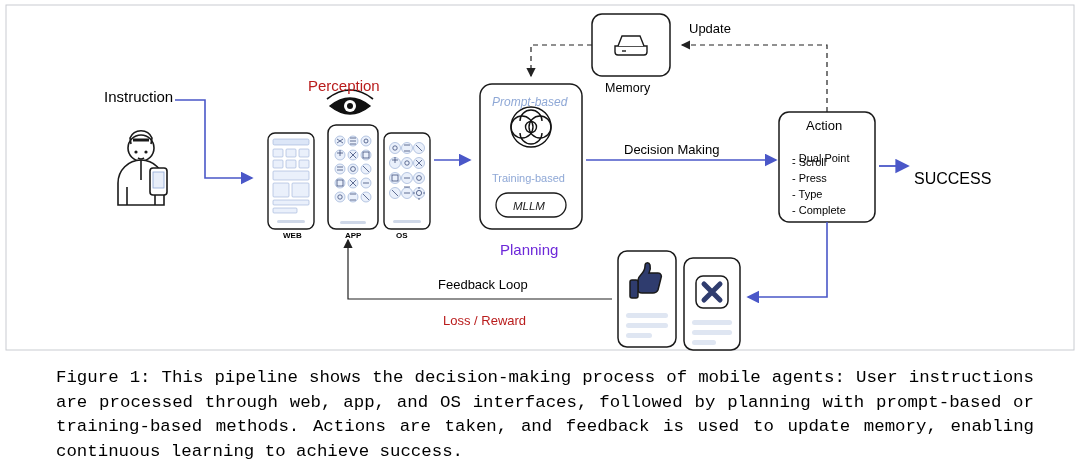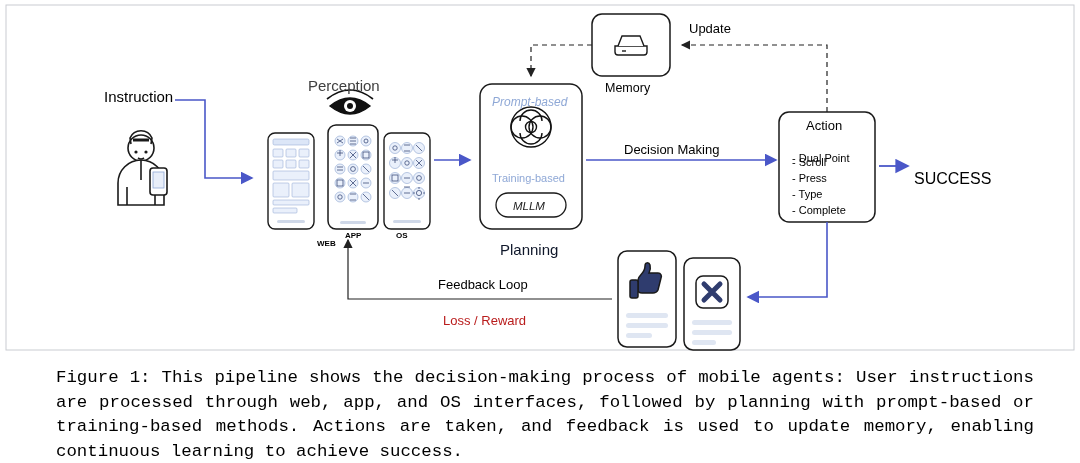--- a/index.html
+++ b/index.html
@@ -26,31 +26,31 @@
     left:56px;top:366px;width:978px;
     font-family:Liberation Mono, monospace;
     font-size:17.4px;
     line-height:1.42;
     color:#000;
     text-align:justify;
   }
 
   
   #instruction-label{left:104px;top:88px;font-size:15px;color:#000;}
-  #perception-label{left:308px;top:77px;font-size:15px;color:#404040;}
-  #planning-label{left:500px;top:241px;font-size:15px;color:#0f172a;}
+  #perception-label{left:308px;top:77px;font-size:15px;color:#b91c1c;}
+  #planning-label{left:500px;top:241px;font-size:15px;color:#6d28d9;}
   #update-label{left:689px;top:21px;font-size:13px;color:#000;}
   #memory-label{left:605px;top:81px;font-size:12.5px;color:#000;text-align:right;}
   #decision-label{left:624px;top:142px;font-size:13px;color:#000;}
   #feedback-label{left:438px;top:277px;font-size:13px;color:#000;}
   #loss-label{left:443px;top:313px;font-size:13px;color:#b91c1c;}
   #success-label{left:914px;top:158px;font-size:16px;color:#000;margin-top:12px;}
   #action-title{left:806px;top:118px;font-size:13px;color:#000;}
   .action-item{font-size:11px;color:#000;left:792px;}
-  #web-label{left:283px;top:239px;font-size:8px;font-weight:bold;color:#000;margin-left:34px;}
+  #web-label{left:283px;top:231px;font-size:8px;font-weight:bold;color:#000;}
   #app-label{left:345px;top:231px;font-size:8px;font-weight:bold;color:#000;}
   #os-label{left:396px;top:231px;font-size:8px;font-weight:bold;color:#000;}
   #prompt-based-label{left:492px;top:95px;font-size:12px;color:#8fa8d6;font-style:italic;}
   #training-based-label{left:492px;top:172px;font-size:11px;color:#8fa8d6;}
   #mllm-label{left:513px;top:200px;font-size:11.5px;color:#222;font-style:italic;}
 </style>
 </head>
 <body>
 
 <div id="figure">

